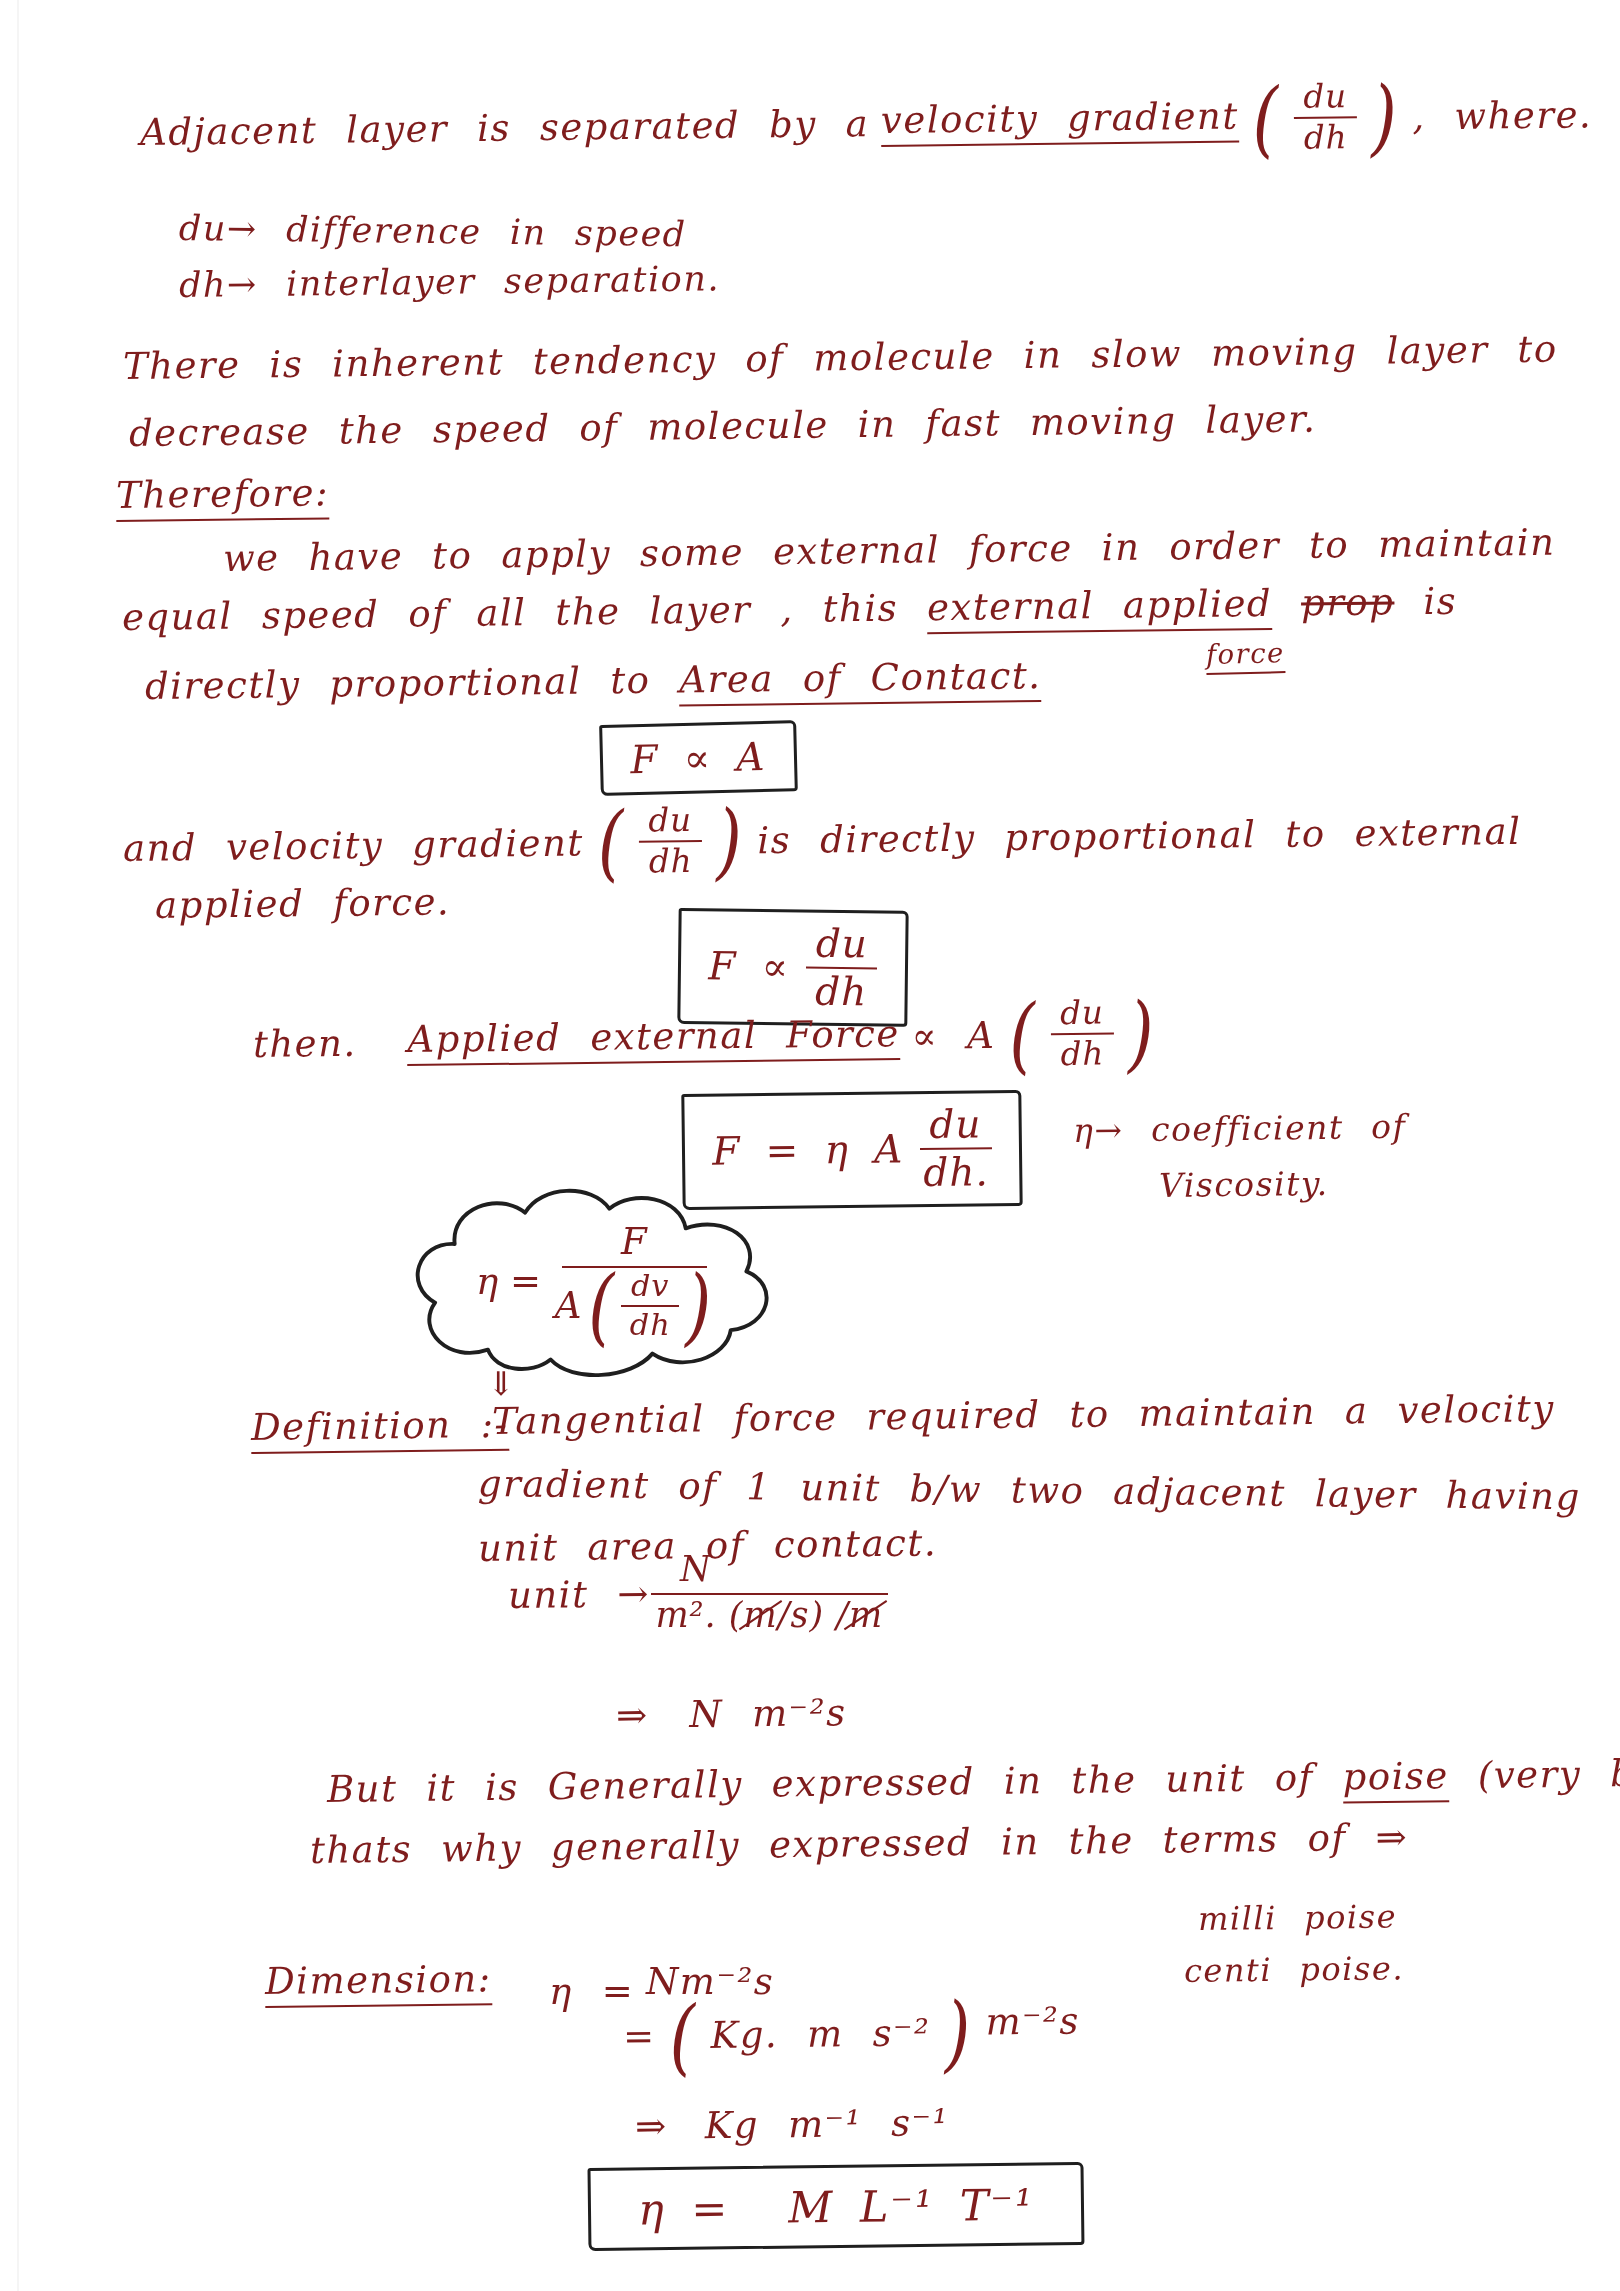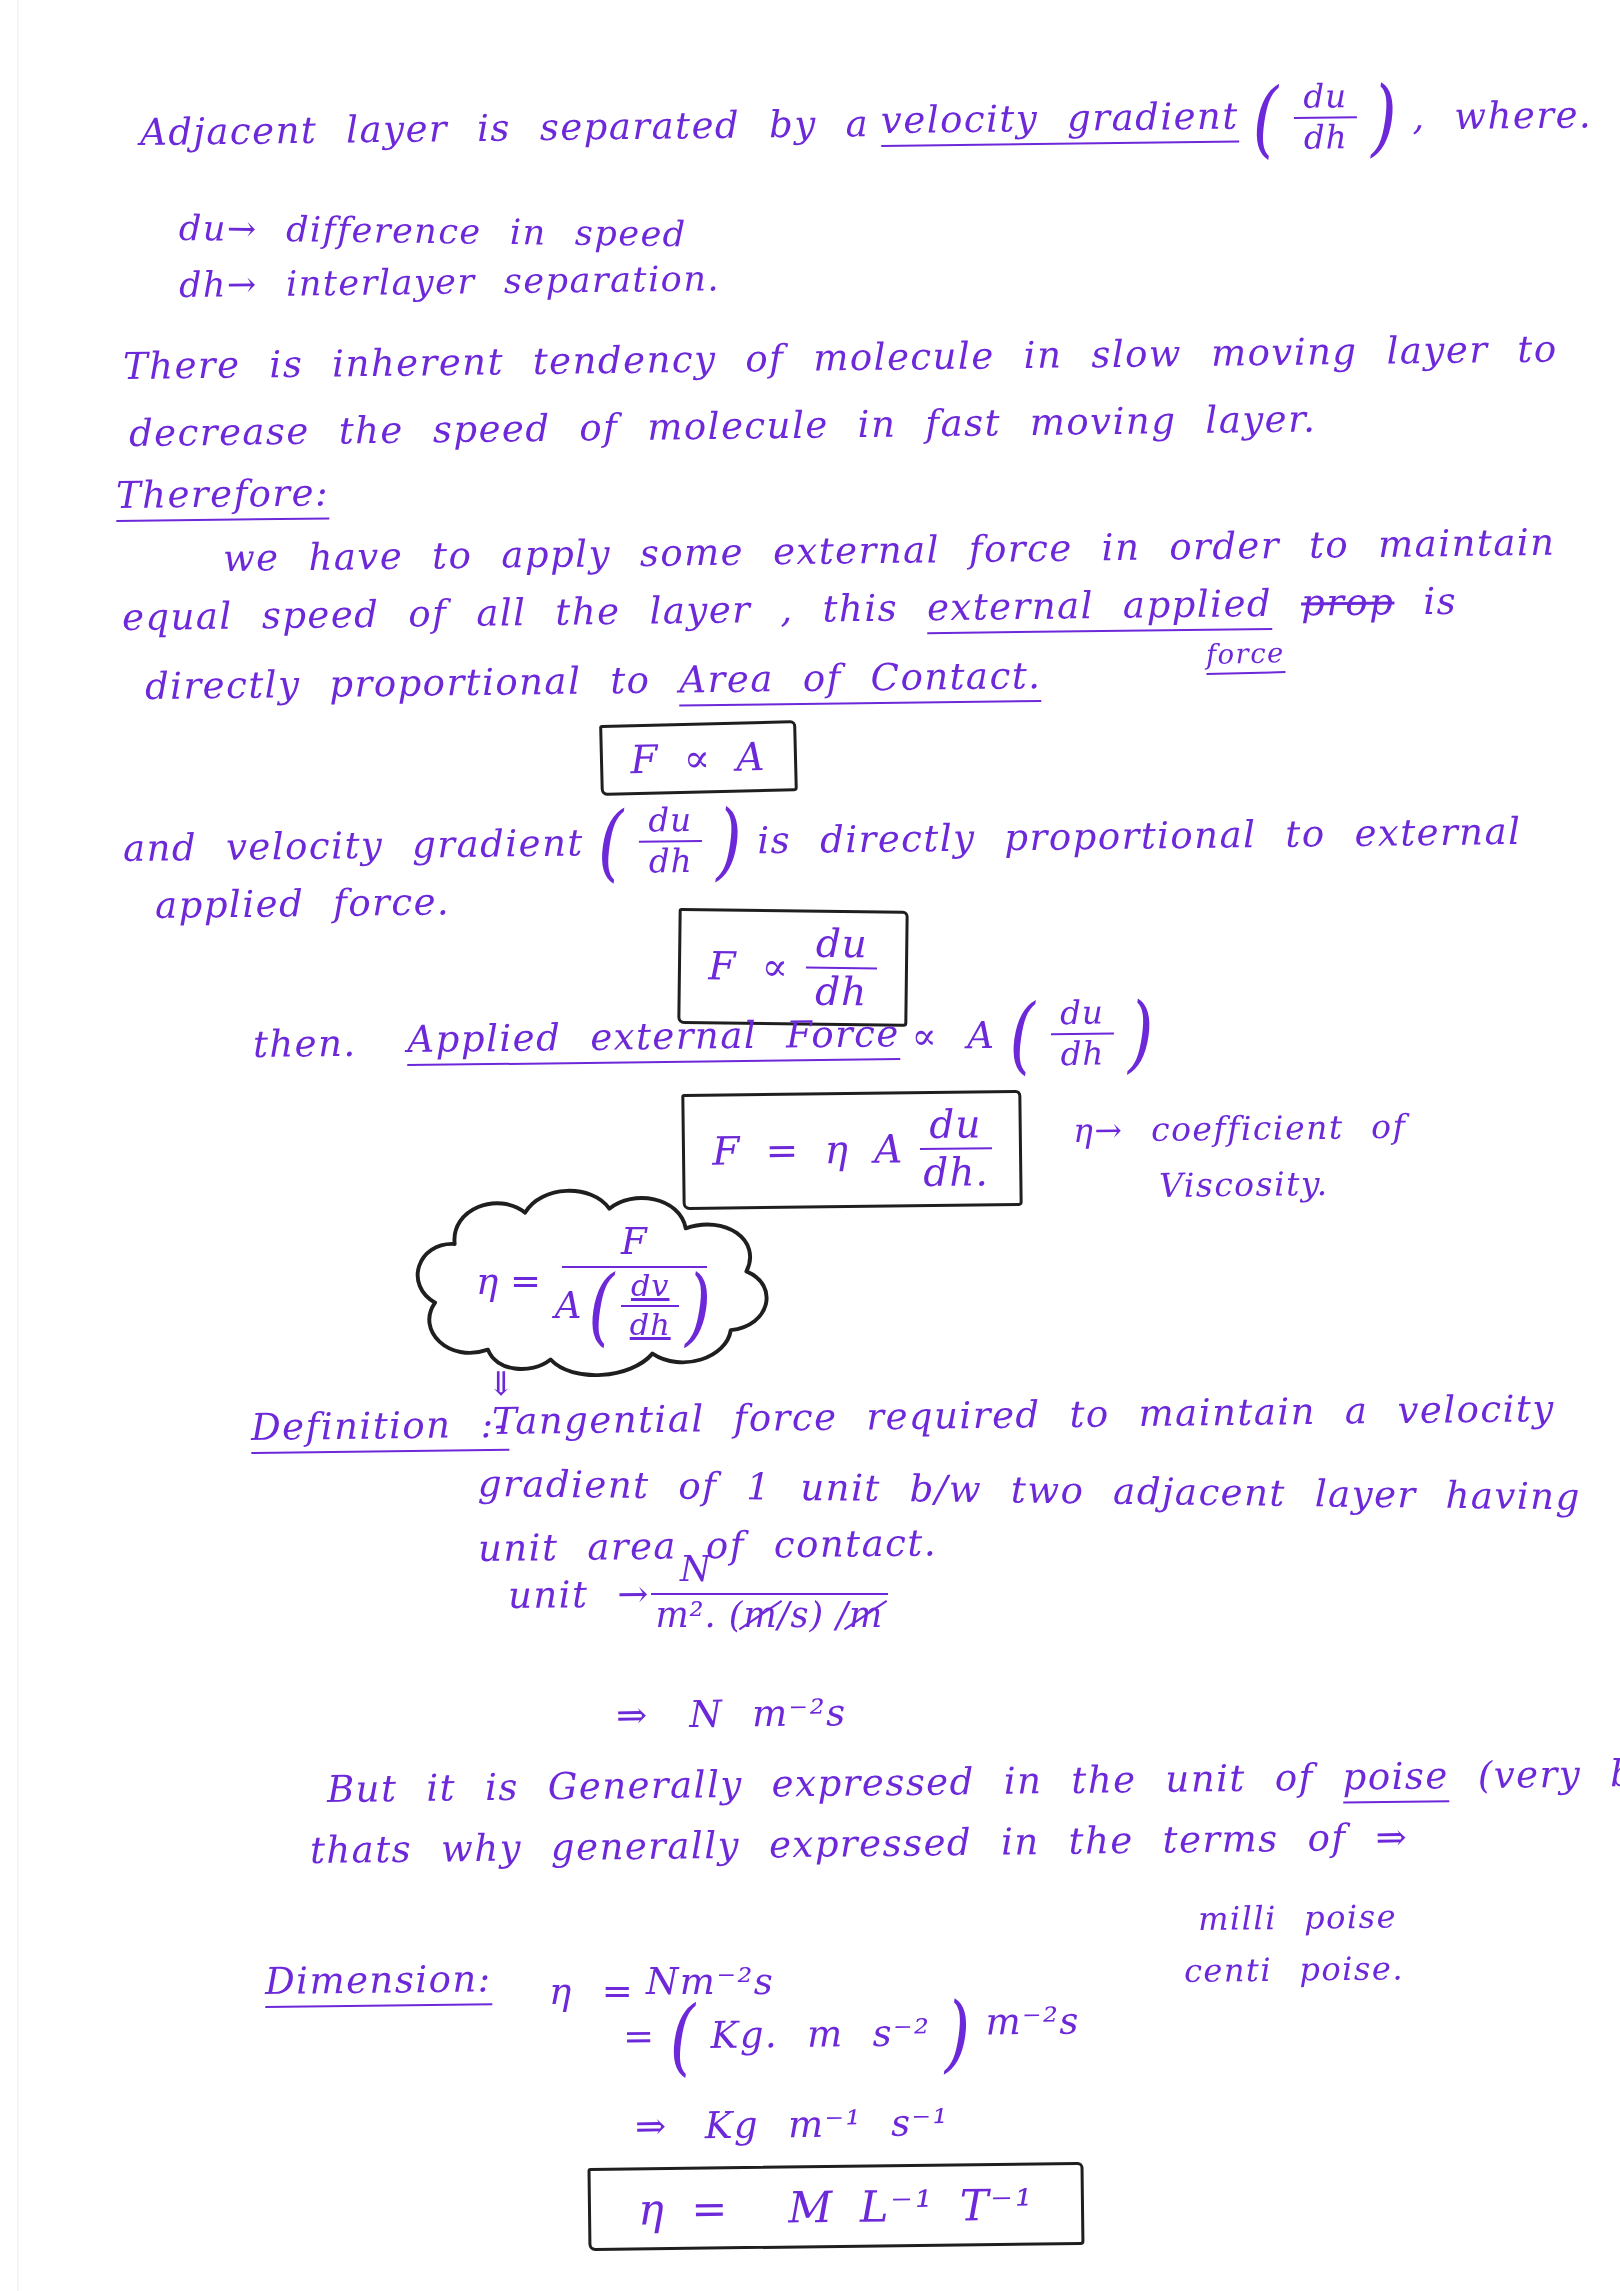--- a/index.html
+++ b/index.html
@@ -1,19 +1,19 @@
 <!DOCTYPE html>
 <html><head>
 <meta charset="utf-8">
 <style>
   html,body { margin:0; padding:0; background:#ffffff; }
   .page {
     position:relative; width:1620px; height:2292px; background:#ffffff;
     font-family:"DejaVu Serif","DejaVu Sans",serif; font-style:italic;
-    color:#6d28d9; overflow:hidden;
+    color:#7f1d1d; overflow:hidden;
   }
   .scanline { position:absolute; left:16.7px; top:0; width:2px; height:2292px; background:rgba(0,0,0,0.04); }
   .line { position:absolute; white-space:nowrap; font-size:37px; letter-spacing:1.5px; word-spacing:15.7px; }
   .flexline { display:flex; align-items:center; gap:11.8px; }
   .u { border-bottom:2.9px solid currentColor; padding-bottom:2.9px; }
   .strike { text-decoration:line-through; text-decoration-thickness:3.4px; }
   .frac { display:inline-flex; flex-direction:column; align-items:center; vertical-align:middle;
           line-height:1.08; letter-spacing:1px; word-spacing:normal; text-align:center; }
   .frac .num { border-bottom:2.9px solid currentColor; padding:0 9.8px 2px; }
   .frac .den { padding-top:2px; }
@@ -123,21 +123,21 @@
     <svg width="421" height="216" viewBox="0 0 430 220">
       <path d="M98,172 C58,186 24,152 44,124 C12,106 26,62 64,64 C60,28 108,10 136,32 C152,4 204,2 222,28 C246,8 294,16 300,48 C340,34 378,60 362,92 C396,106 386,148 346,152 C342,180 296,196 266,176 C244,202 184,206 162,182 C142,198 106,194 98,172 Z" fill="none" stroke="#1f1f1f" stroke-width="4" stroke-linejoin="round" stroke-linecap="round"></path>
     </svg>
     <div class="cloud-formula">
       <span>η =</span>
       <span class="frac">
         <span class="num" style="padding:0 59px 3.9px;">F</span>
         <span class="den" style="display:inline-flex; align-items:center; gap:3.9px;">
           <span>A</span>
           <span class="bigp">(</span>
-          <span class="frac" style="font-size:0.82em;text-decoration:underline;">
+          <span class="frac" style="font-size:0.82em;">
             <span class="num">dv</span>
             <span class="den">dh</span>
           </span>
           <span class="bigp">)</span>
         </span>
       </span>
     </div>
   </div>
   <div class="line" style="left:487px; top:1364px; font-size:33px;">⇓</div>
 

